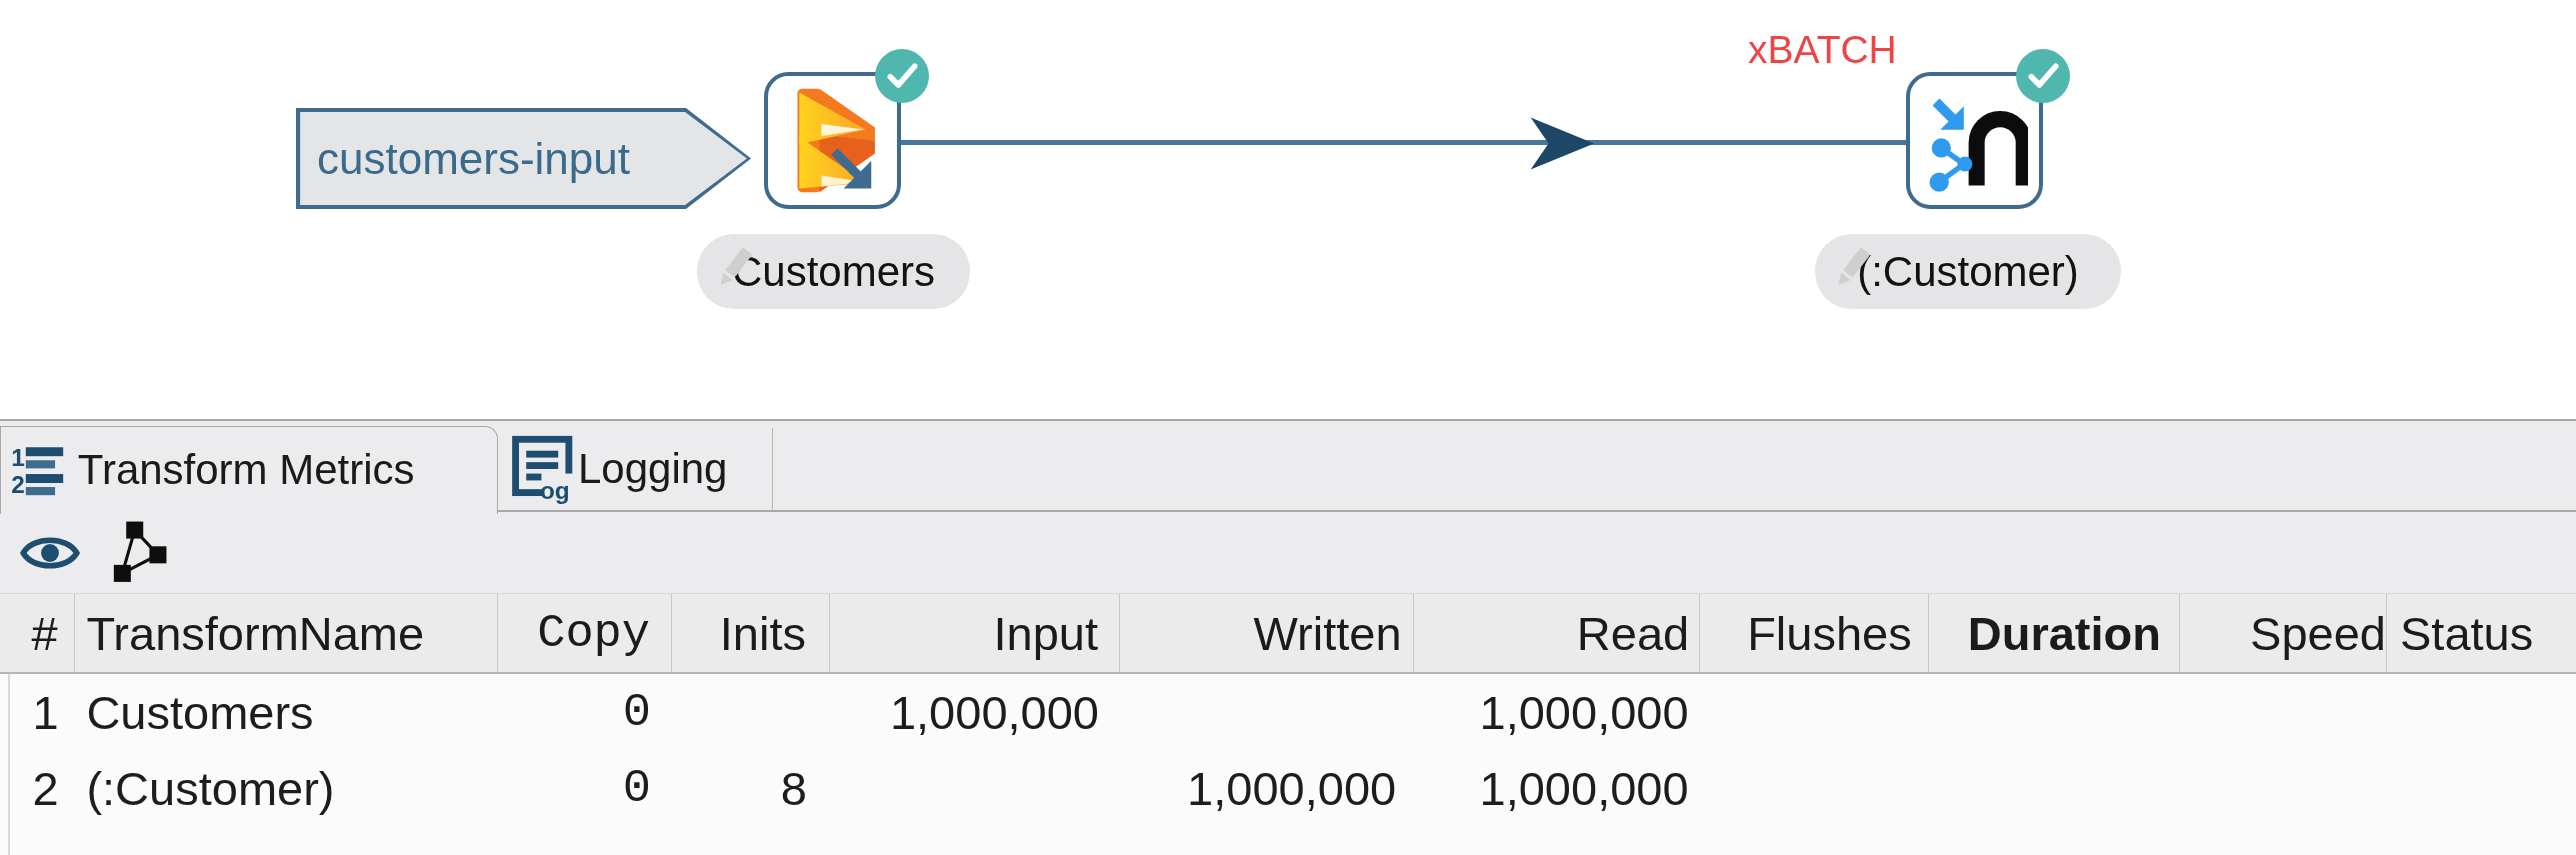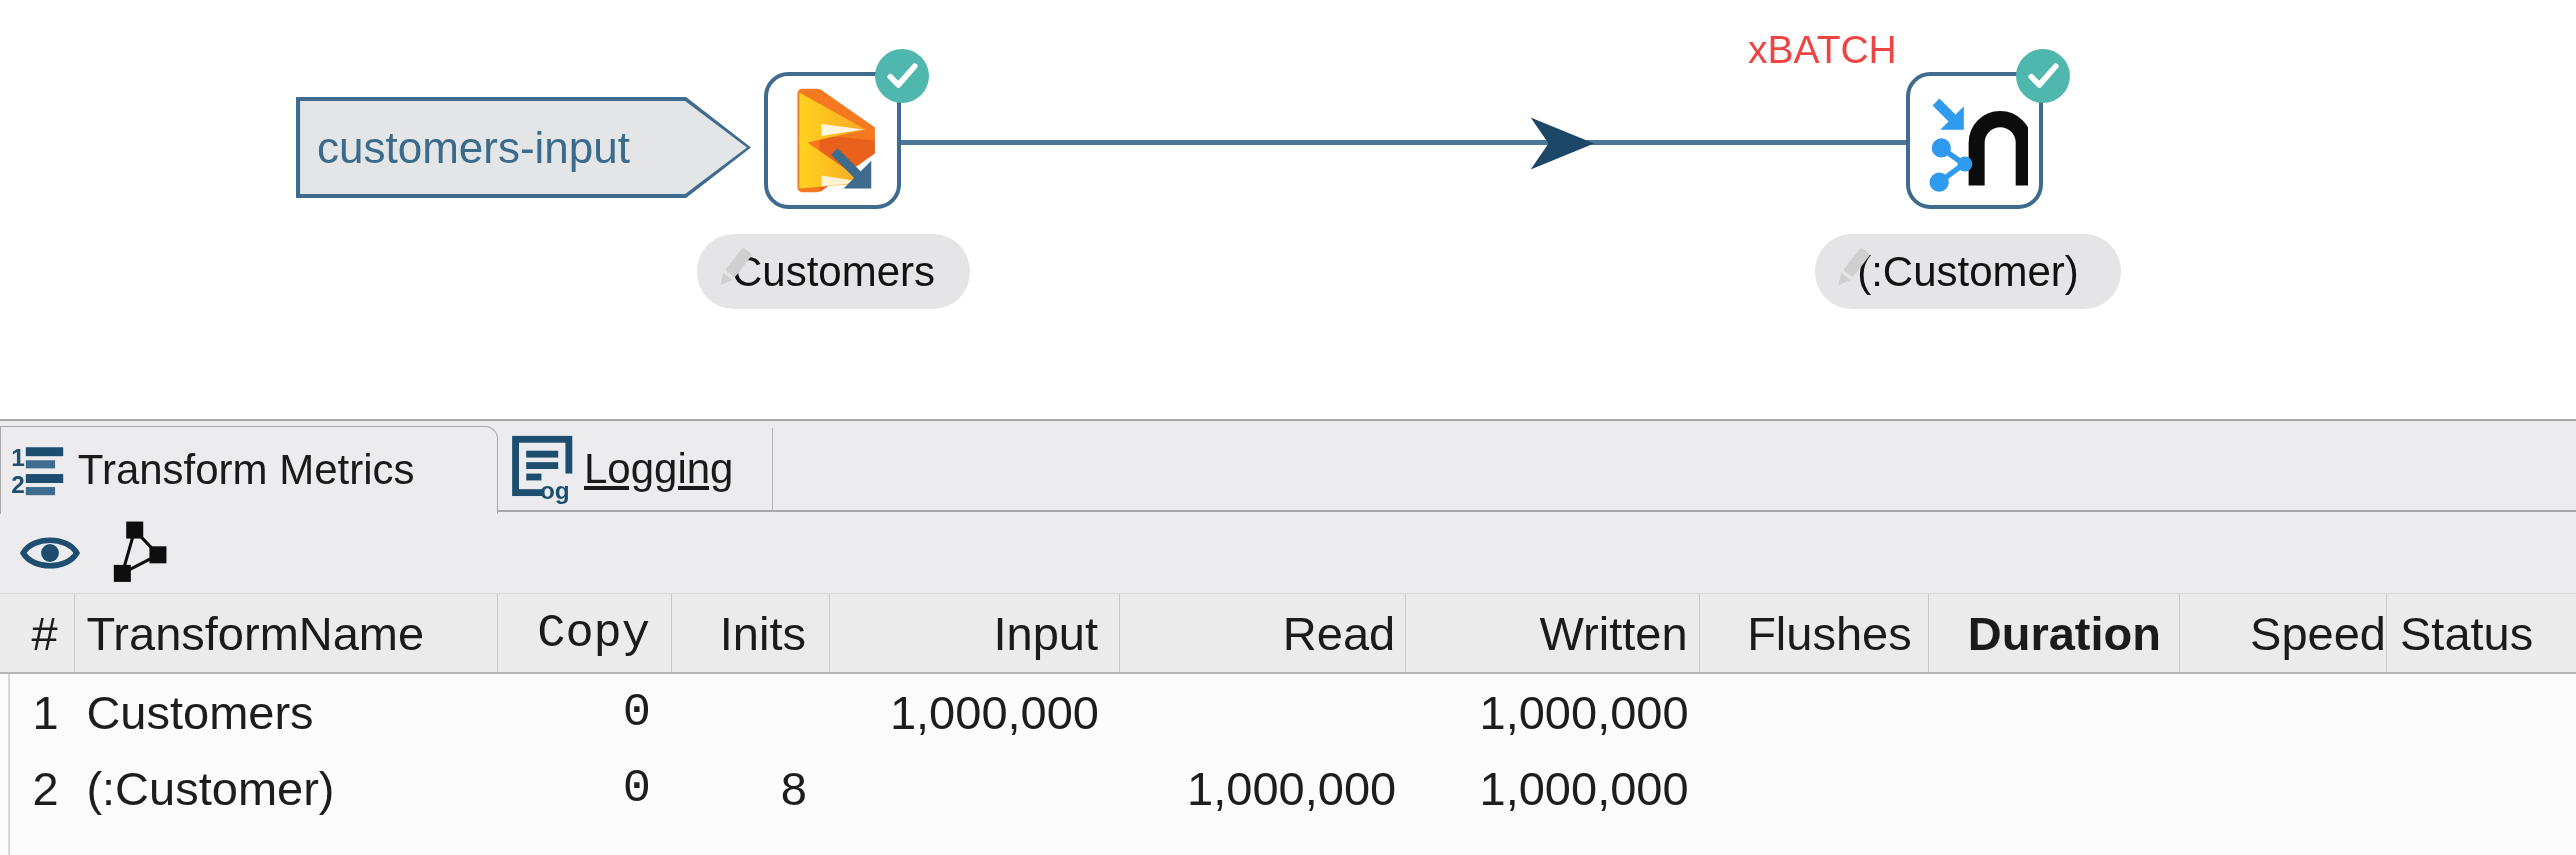--- a/index.html
+++ b/index.html
@@ -2,21 +2,21 @@
 <html style="--accent: #3f6c8e; --note_text: #3a6b8c; --hop_line: #4a7699; --arrowhead: #1c4766; --badge: #4fb7ae; --node_border: #3f6c8e; --panel_bg: #ececee; --header_bg: #ebebec; --body_bg: #fbfbfb; --icon_dark: #1d4e6f; --beam_orange: #f4791f; --beam_dark_orange: #e8611c; --beam_gold: #ffd21e; --blue: #2e9bef; --text: #1c1c1c;font-size:13px"><head>
 <meta charset="utf-8">
 <style>
   html,body{margin:0;padding:0;background:#fff;}
   .screen{position:relative;width:2576px;height:855px;overflow:hidden;
           font-family:"Liberation Sans", sans-serif;color:var(--text);}
 
   
   .canvas{position:absolute;left:0;top:0;width:2576px;height:419px;background:#ffffff;}
 
-  .note{position:absolute;left:296px;top:97px;width:455px;height:101px;}
+  .note{position:absolute;left:296px;top:108px;width:455px;height:101px;}
   .note .shape-outer{position:absolute;inset:0;background:var(--accent);
     clip-path:polygon(0 0,390px 0,100% 50%,390px 100%,0 100%);}
   .note .shape-inner{position:absolute;inset:4.1px;background:#e4e5e6;
     clip-path:polygon(0 0,385px 0,100% 50%,385px 100%,0 100%);}
   .note .txt{position:absolute;left:21px;top:0;bottom:0;display:flex;align-items:center;
     font-size:44px;color:var(--note_text);}
 
   .hop-line{position:absolute;left:901px;top:140px;width:1005px;height:4.9px;background:var(--hop_line);}
   .hop-head{position:absolute;left:1529px;top:114px;}
 
@@ -44,21 +44,21 @@
     border-top:2.4px solid #a7a7a7;background:var(--panel_bg);
     display:flex;flex-direction:column;}
 
   .tabbar{position:relative;height:91px;flex:none;}
   .tabbar::after{content:'';position:absolute;left:0;right:0;bottom:0;height:1.6px;background:#a8a8a8;z-index:1;}
   .tab{display:flex;align-items:center;font-size:42px;color:#1a1a1a;box-sizing:border-box;}
   .tab--active{position:absolute;left:0;top:4.9px;width:498px;height:88px;z-index:2;
     background:var(--panel_bg);border:1.6px solid #a8a8a8;border-bottom:none;
     border-radius:0 13px 0 0;padding-left:9.8px;gap:13px;}
   .tab--logging{position:absolute;left:498px;top:6.5px;width:275px;height:83px;z-index:1;
-    border-right:1.6px solid #b3b3b3;padding-left:13px;gap:6px;text-decoration:underline;}
+    border-right:1.6px solid #b3b3b3;padding-left:13px;gap:0;}
 
   .toolbar{height:81px;flex:none;display:flex;align-items:center;gap:23px;padding-left:19.5px;}
   .tool-btn{display:flex;align-items:center;justify-content:center;background:none;border:none;padding:0;cursor:pointer;}
 
   .grid-header{height:81px;flex:none;display:flex;background:var(--header_bg);
     border-top:0.8px solid #dadada;border-bottom:2.4px solid #b5b5b5;box-sizing:border-box;}
   .hcell{display:flex;align-items:center;font-size:47px;color:#1b1b1b;
     box-sizing:border-box;border-right:1.6px solid #c9c9c9;overflow:hidden;white-space:nowrap;}
   .hcell:last-child{border-right:none;}
 
@@ -208,22 +208,22 @@
         </svg>
       </button>
     </div>
 
     <div class="grid-header" id="hdr">
         <div class="hcell c0">#</div>
         <div class="hcell c1">TransformName</div>
         <div class="hcell c2">Copy</div>
         <div class="hcell c3">Inits</div>
         <div class="hcell c4">Input</div>
+        <div class="hcell c6">Written</div>
         <div class="hcell c5">Read</div>
-        <div class="hcell c6">Written</div>
         <div class="hcell c7">Flushes</div>
         <div class="hcell c8">Duration</div>
         <div class="hcell c9">Speed</div>
         <div class="hcell c10">Status</div>
       </div>
     <div class="grid-body" id="bdy">
         <div class="trow">
           <div class="cell c0">1</div>
           <div class="cell c1">Customers</div>
           <div class="cell c2">0</div>

